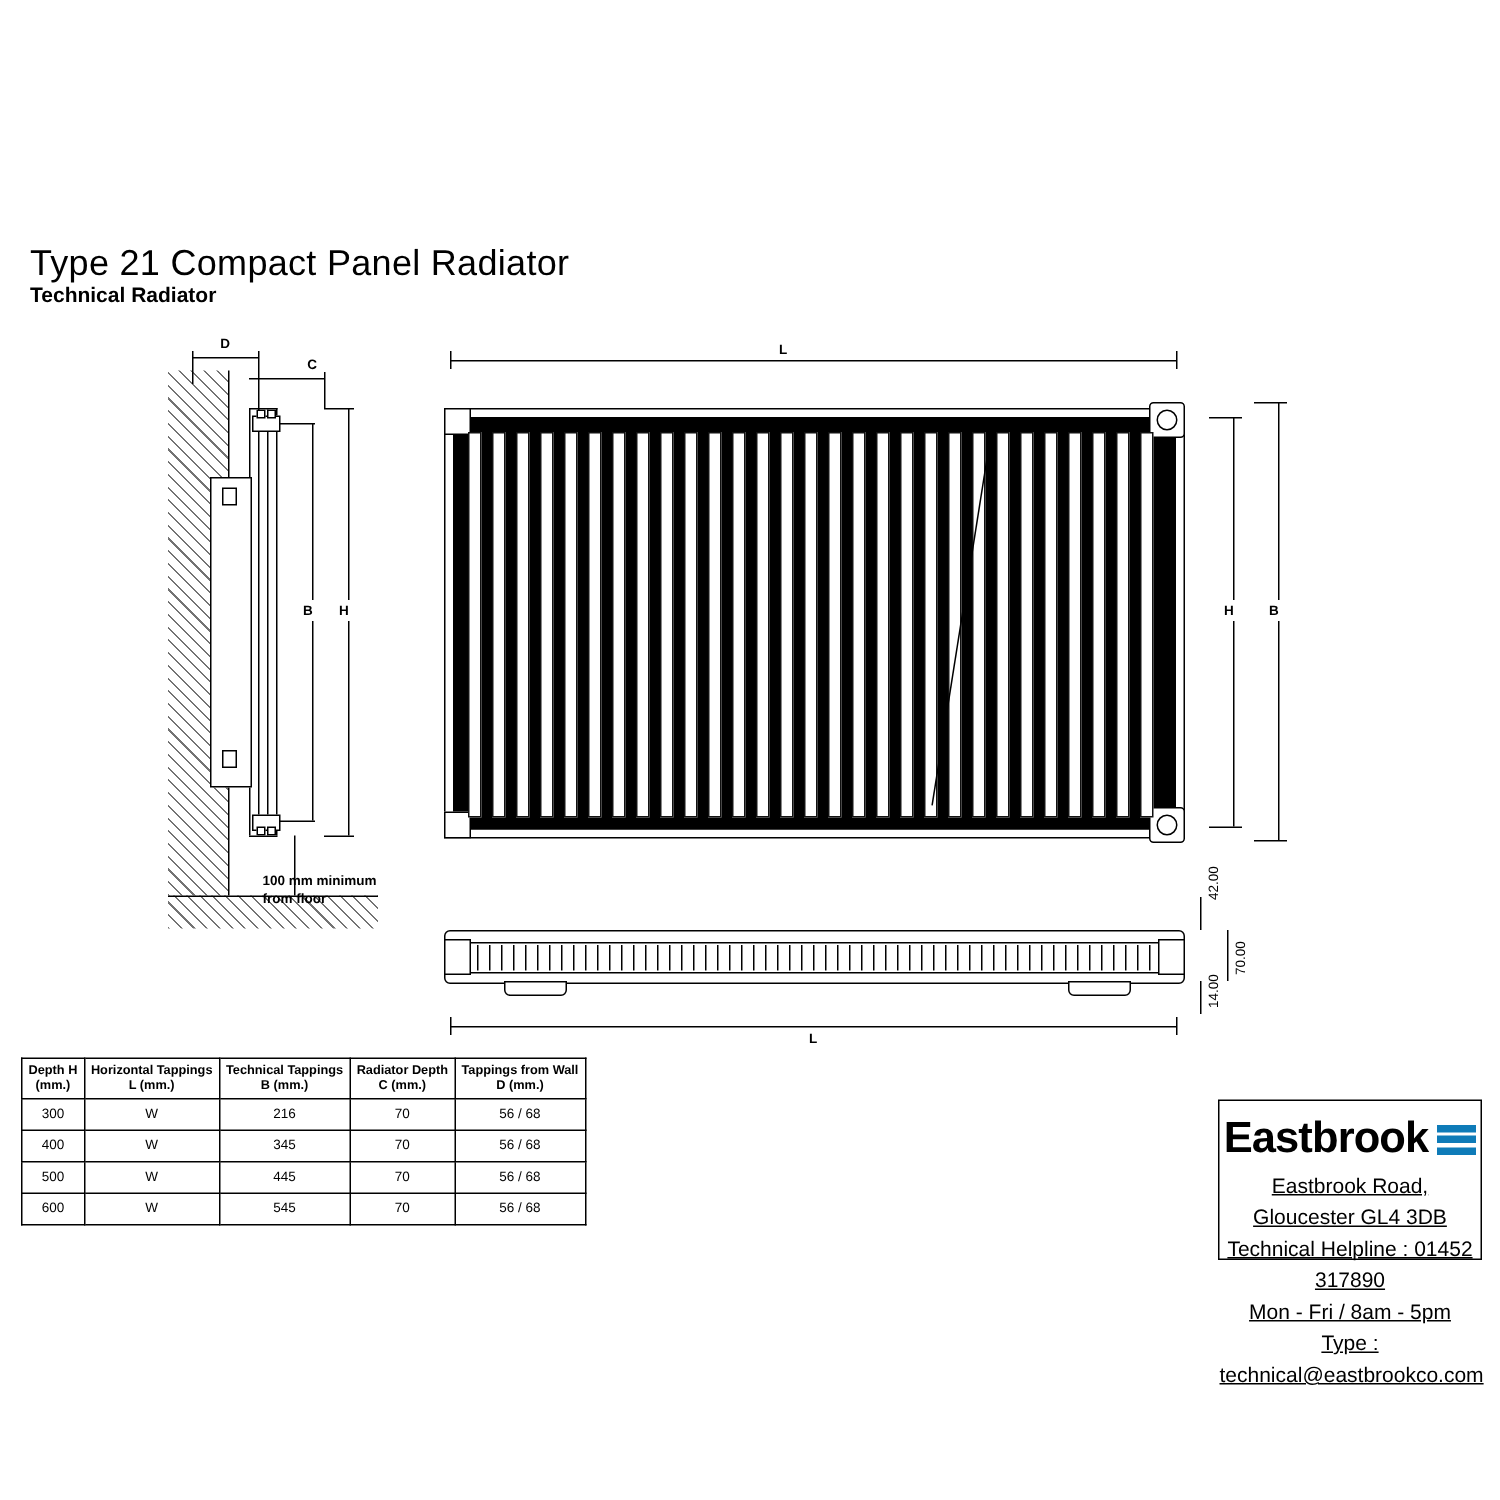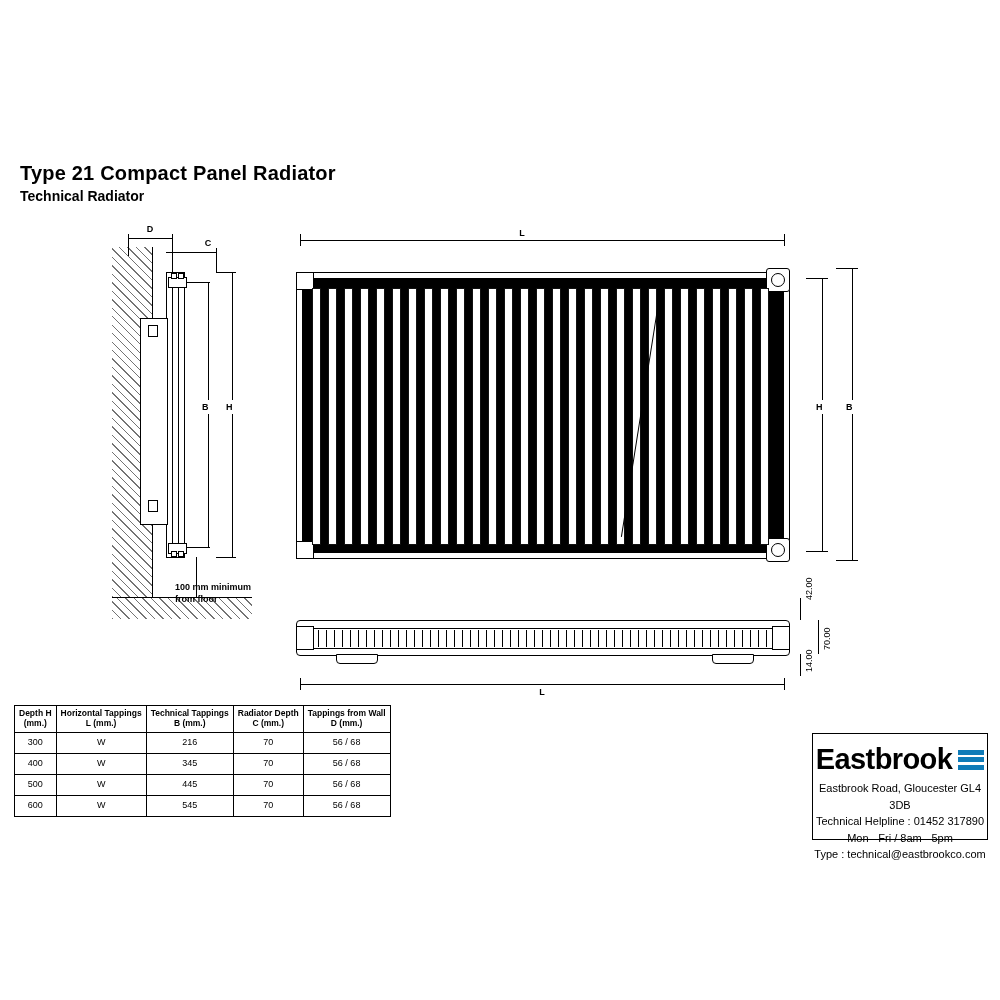--- a/index.html
+++ b/index.html
@@ -9,21 +9,21 @@
     font-family:"Liberation Sans", sans-serif;
     color:#000;
     position:relative;
     overflow:hidden;
   }
   .sheet{position:absolute;left:0;top:0;width:1000px;height:1000px;}
 
   
   .title{
     position:absolute;left:20px;top:162px;
-    font-size:20px;font-weight:bold;letter-spacing:.2px;
+    font-size:24px;font-weight:normal;letter-spacing:.2px;
   }
   .subtitle{
     position:absolute;left:20px;top:188px;
     font-size:14px;font-weight:bold;
   }
 
   
   .ln{position:absolute;background:#000;}
   .hl{height:1px;}
   .vl{width:1px;}
@@ -60,21 +60,21 @@
     margin-top:9px;
   }
   .logo-word{font-size:29px;font-weight:bold;letter-spacing:-0.6px;}
   .logo-mark{
     width:26px;height:20px;margin-left:6px;
     background:
       linear-gradient(#0e7bb8 0 0) 0 0/100% 5px no-repeat,
       linear-gradient(#0e7bb8 0 0) 0 7.5px/100% 5px no-repeat,
       linear-gradient(#0e7bb8 0 0) 0 15px/100% 5px no-repeat;
   }
-  .logo-lines{margin-top:4px;font-size:11px;line-height:1.5;}
+  .logo-lines{margin-top:4px;font-size:14px;line-height:1.5;text-decoration:underline;}
 
   
   .fin{position:absolute;width:7px;background:#fff;border:1px solid #111;}
   .hatch{
     position:absolute;
     background:repeating-linear-gradient(45deg,#000 0 1px,transparent 1px 6px);
   }
 </style>
 </head>
 <body>

